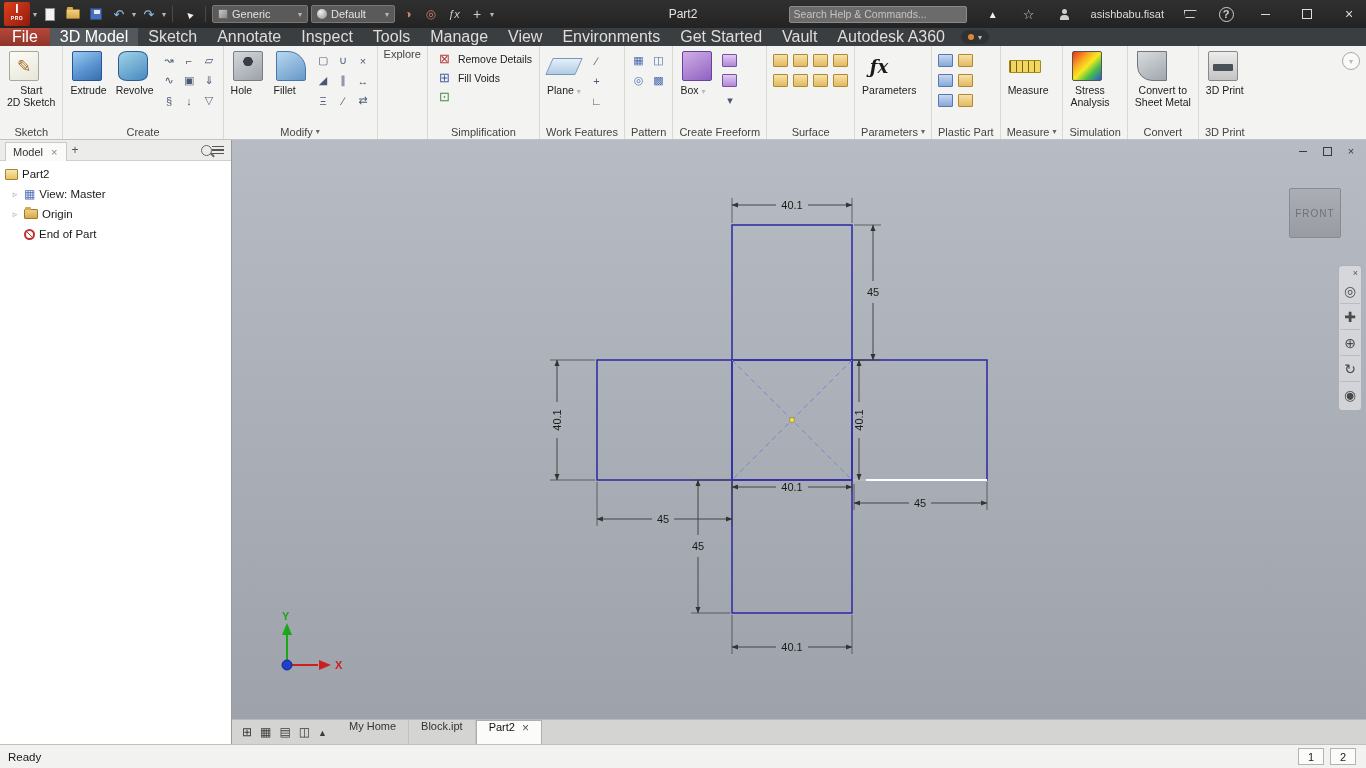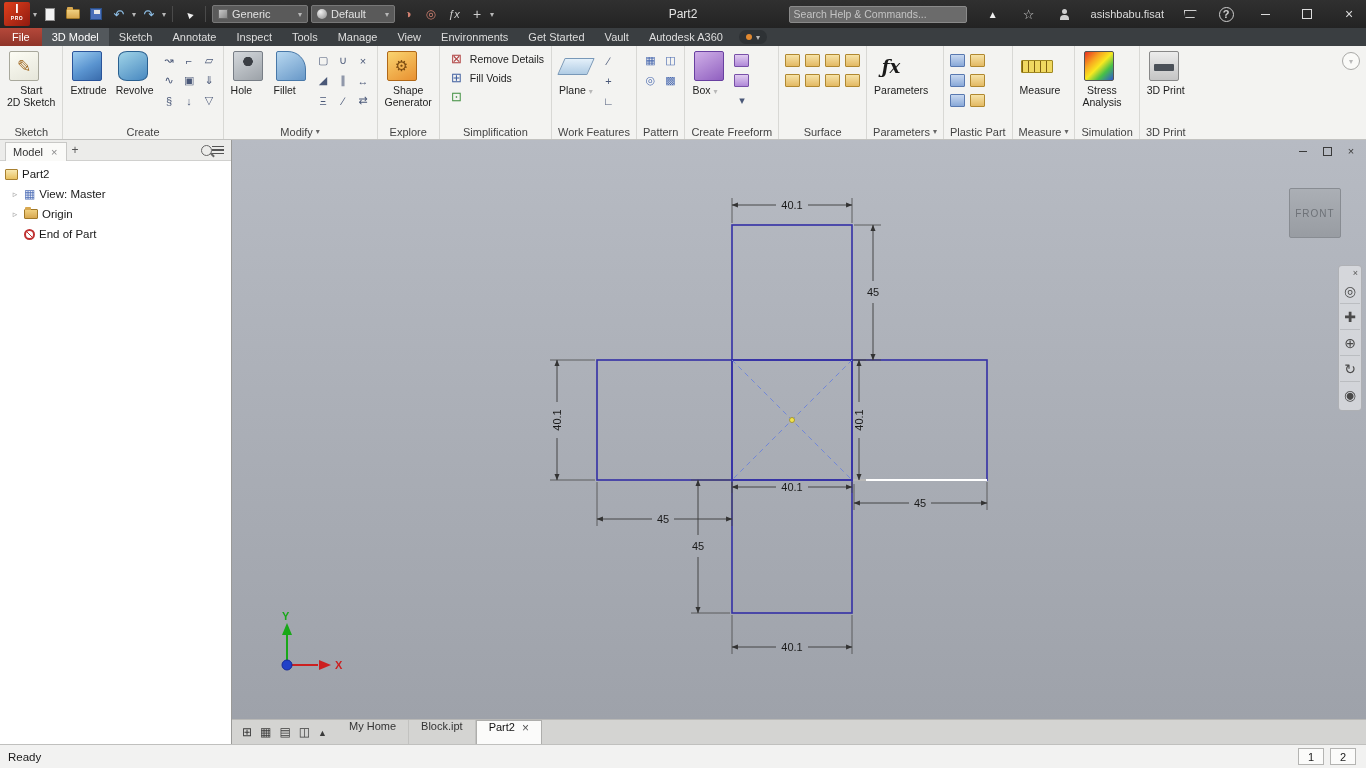--- a/index.html
+++ b/index.html
@@ -42,21 +42,21 @@
   .g-sphereC::before{content:"◎";color:#D08070;font-size:12px}
   .g-cursor::before{content:"▲";display:inline-block;transform:rotate(-45deg);font-size:10px;color:#F0F0F0}
   .i-sheet{width:10px;height:13px;background:#F2F2F2;border:1px solid #909090;display:inline-block}
   .i-folderY{width:14px;height:10px;background:linear-gradient(#F0D080,#D8A850);border:1px solid #A07828;border-radius:1px;position:relative;display:inline-block}
   .i-folderY::before{content:"";position:absolute;top:-3px;left:0;width:6px;height:3px;background:#D8A850;border-radius:1px 1px 0 0}
   .i-floppy{width:12px;height:12px;background:#4A6FB8;border:1px solid #2A4F88;position:relative;display:inline-block}
   .i-floppy::before{content:"";position:absolute;top:1px;left:3px;width:6px;height:4px;background:#E8E8E8}
 
   
   .tabrow{height:18px;background:#3A3E41;display:flex;align-items:stretch}
-  .rtab{padding:0 10px;display:flex;align-items:center;color:#DEDEDE;font-size:11px;white-space:nowrap;cursor:default}
+  .rtab{padding:0 10px;display:flex;align-items:center;color:#DEDEDE;font-size:16px;white-space:nowrap;cursor:default}
   .rtab.file{background:linear-gradient(#B5483A,#8F3429);color:#fff;padding:0 12px}
   .rtab.active{background:#53585C;color:#fff}
   .ribbon-opts{margin-left:6px;display:flex;align-items:center;gap:4px;background:#2E3235;border-radius:8px;padding:0 7px;height:14px;align-self:center}
   .ribbon-opts .dot{width:6px;height:6px;border-radius:50%;background:#E08830}
 
   
   .ribbon{height:94px;background:#F3F3F1;display:flex;border-bottom:1px solid #C2C2C0;position:relative}
   .rgroup{display:flex;flex-direction:column;border-right:1px solid #D8D8D5;flex:0 0 auto}
   .rg-content{flex:1;display:flex;align-items:flex-start;padding:3px 4px 0;gap:3px}
   .rg-label{height:15px;font-size:11px;color:#444;display:flex;align-items:center;justify-content:center;gap:3px;padding:0 6px;white-space:nowrap}
@@ -309,28 +309,20 @@
         <span class="sbtn g-movebody"></span>
       </div>
     </div>
     <div class="rg-label">
         <span>Modify</span>
         <span class="caret">▾</span>
       </div>
   </div>
 
   <div class="rgroup">
-    <div class="rg-content">
-      <div class="btnL">
-        <span class="liw">
-            <span class="li li-shapegen"></span>
-          </span>
-        <span class="lbl"><span>Shape</span><br><span>Generator</span></span>
-      </div>
-    </div>
     <div class="rg-label">
         <span>Explore</span>
       </div>
   </div>
 
   <div class="rgroup">
     <div class="rg-content" style="flex-direction:column;gap:0">
       <div class="srow">
         <span class="sbtn g-remove"></span>
         <span>Remove Details</span>
@@ -503,20 +495,33 @@
             <span class="li li-stress"></span>
           </span>
         <span class="lbl"><span>Stress</span><br><span>Analysis</span></span>
       </div>
     </div>
     <div class="rg-label">
         <span>Simulation</span>
       </div>
   </div>
 
+  <div class="rgroup">
+    <div class="rg-content">
+      <div class="btnL">
+        <span class="liw">
+            <span class="li li-sheetm"></span>
+          </span>
+        <span class="lbl"><span>Convert to</span><br><span>Sheet Metal</span></span>
+      </div>
+    </div>
+    <div class="rg-label">
+        <span>Convert</span>
+      </div>
+  </div>
 
   <div class="rgroup" style="border-right:none">
     <div class="rg-content">
       <div class="btnL">
         <span class="liw">
             <span class="li li-print"></span>
           </span>
         <span class="lbl">3D Print</span>
       </div>
     </div>

